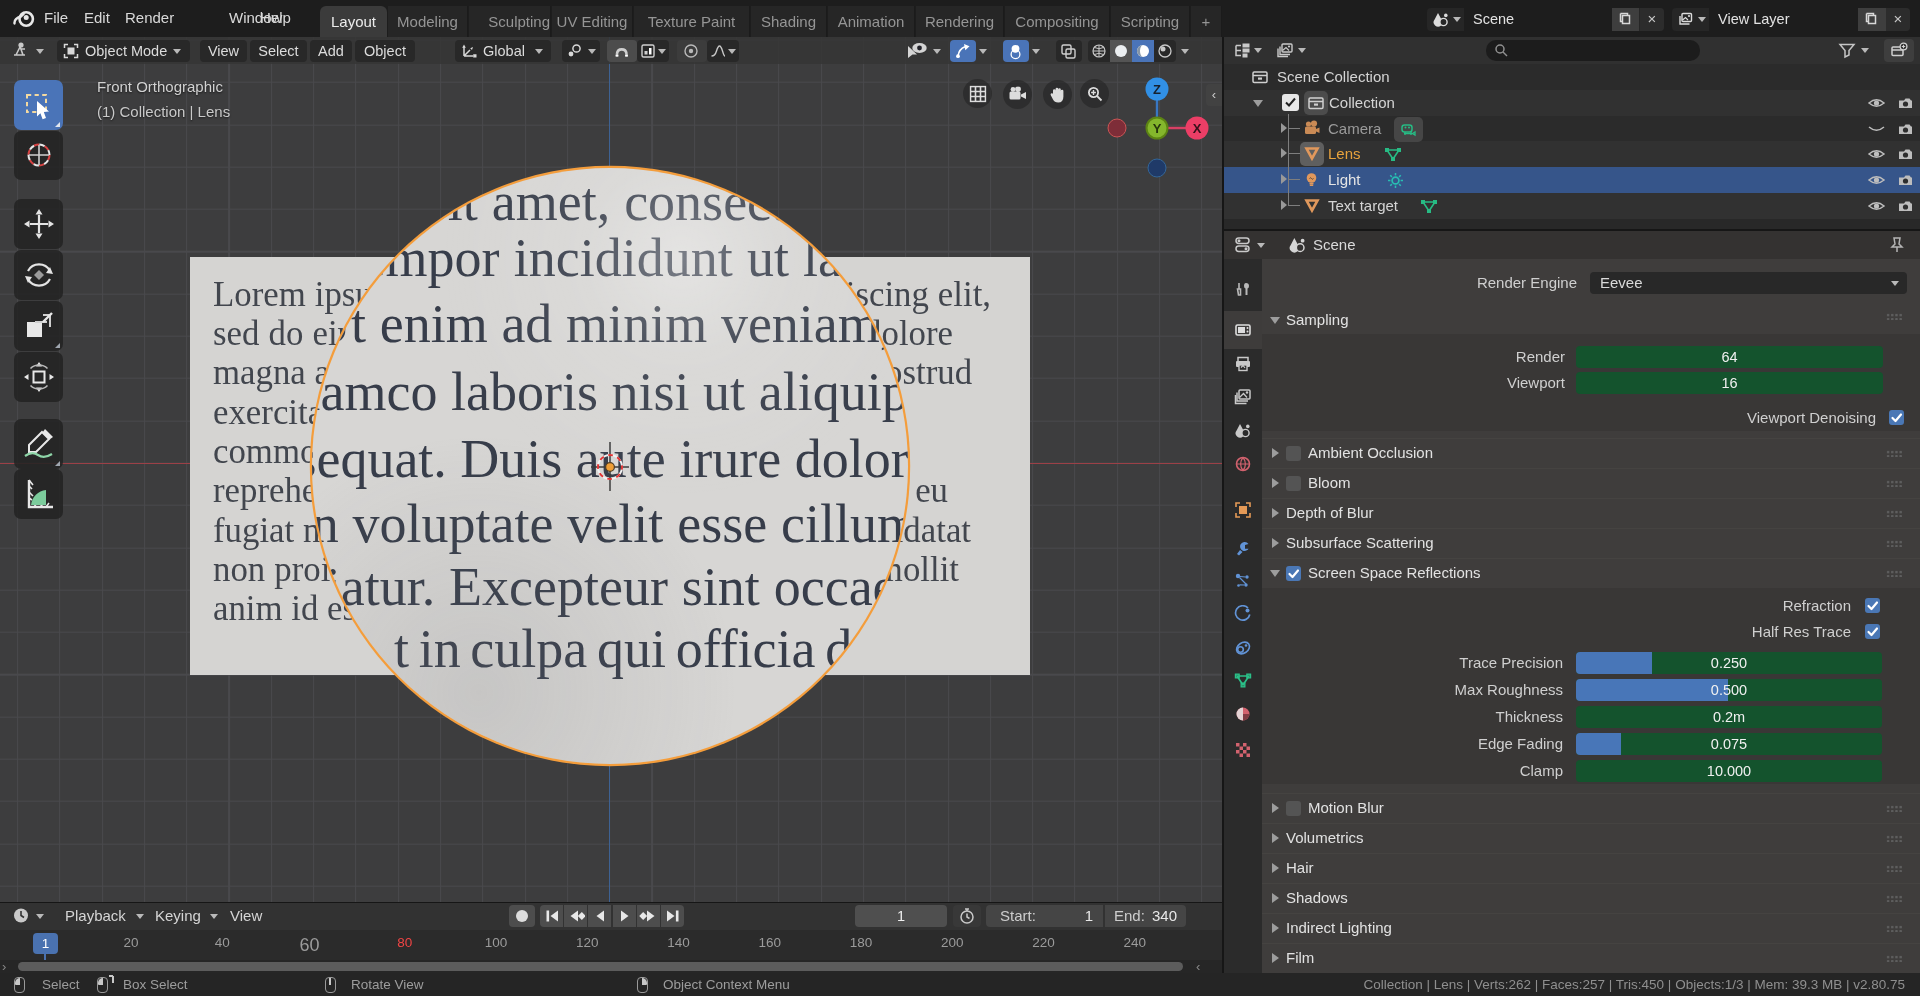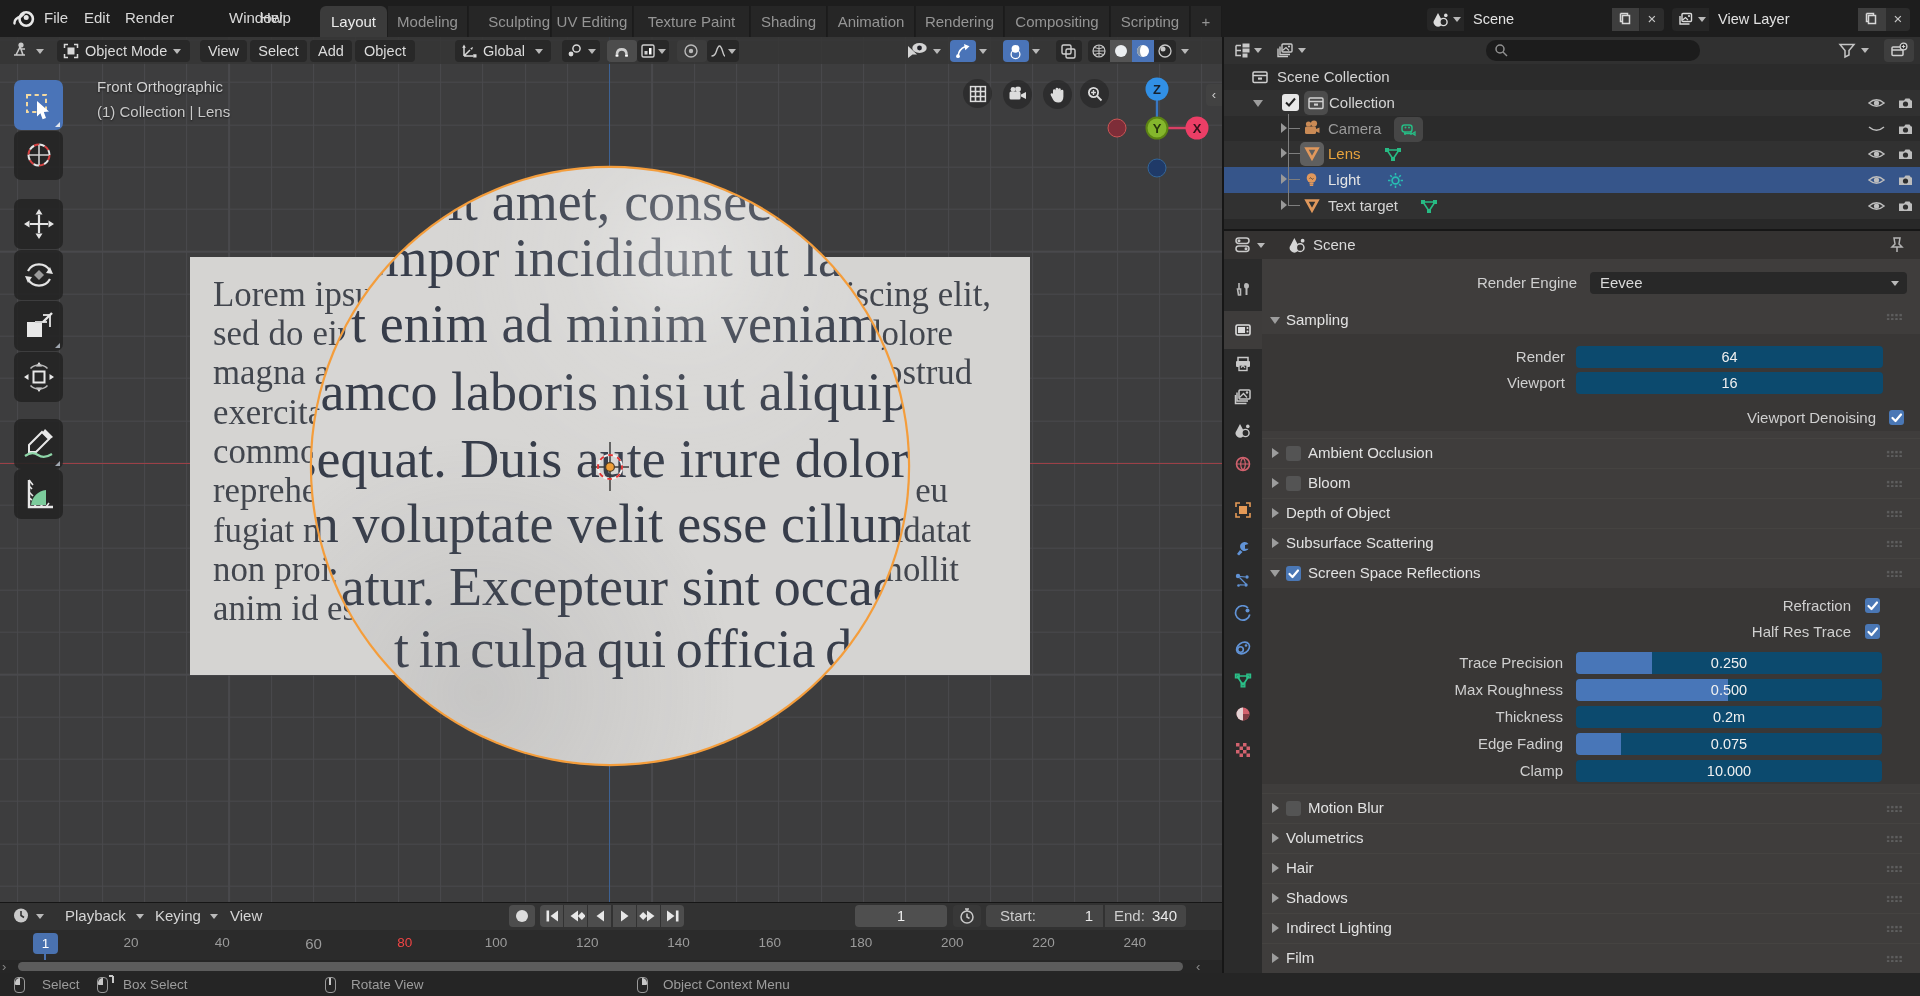--- a/index.html
+++ b/index.html
@@ -77,21 +77,21 @@
   .ico { position:absolute; }
   .chev { display:inline-block; width:0; height:0; border-left:4.5px solid transparent; border-right:4.5px solid transparent; border-top:5px solid #b9b9b9; vertical-align:middle; }
   .tri-r { width:0; height:0; border-top:5.5px solid transparent; border-bottom:5.5px solid transparent; border-left:7px solid #9d9d9d; }
   .tri-d { width:0; height:0; border-left:5.5px solid transparent; border-right:5.5px solid transparent; border-top:7px solid #9d9d9d; }
   .cbx { position:absolute; width:15px; height:15px; border-radius:3px; background:#4a77b5; }
   .cbx svg { position:absolute; left:1px; top:1px; }
   .cbx.off { background:#545454; }
   .grip { position:absolute; width:17px; height:7px;
     background-image:radial-gradient(circle, #5e5e5e 1.15px, transparent 1.3px);
     background-size:4.2px 4.2px; background-position:0 0; }
-  .slider { position:absolute; height:22px; background:#0c4a6e; border-radius:4px; overflow:hidden; }
+  .slider { position:absolute; height:22px; background:#14532d; border-radius:4px; overflow:hidden; }
   .slider .fill { position:absolute; left:0; top:0; bottom:0; background:#4876b8; }
   .slider .val { position:absolute; width:100%; text-align:center; line-height:22px; font-size:14.5px; color:#f0f0f0; }
   .plabel { position:absolute; text-align:right; font-size:15px; color:#cfcfcf; line-height:22px; }
   .ptext { position:absolute; font-size:15px; color:#dadada; line-height:22px; }
   .orow { position:absolute; left:0; width:696px; height:25.8px; }
   .olabel { position:absolute; top:3px; font-size:15px; color:#d4d4d4; line-height:20px; }
   .mouseico { position:absolute; width:11px; height:16px; border:1.5px solid #9a9a9a; border-radius:4px; }
   .mouseico .half { position:absolute; left:-0.2px; top:-0.2px; width:5px; height:7px; background:#c8c8c8; border-radius:5px 0 0 1px; }
   .mouseico .halfr { position:absolute; right:-0.2px; top:-0.2px; width:5px; height:7px; background:#c8c8c8; border-radius:0 5px 1px 0; }
   .mouseico .mid { position:absolute; left:2.9px; top:-0.2px; width:2.4px; height:7px; background:#c8c8c8; }
@@ -676,21 +676,21 @@
       <div class="cbx off" style="left:62px;top:214.5px;"></div>
       <div class="ptext" style="left:84px;top:211px;color:#e2e2e2;">Ambient Occlusion</div>
       <div class="grip" style="left:662px;top:219px;"></div>
       <div class="abs" style="left:38px;top:237px;width:658px;height:30px;border-top:1px solid #454341;"></div>
       <div class="ico tri-r" style="left:48px;top:246.5px;"></div>
       <div class="cbx off" style="left:62px;top:244.5px;"></div>
       <div class="ptext" style="left:84px;top:241px;color:#e2e2e2;">Bloom</div>
       <div class="grip" style="left:662px;top:249px;"></div>
       <div class="abs" style="left:38px;top:267px;width:658px;height:30px;border-top:1px solid #454341;"></div>
       <div class="ico tri-r" style="left:48px;top:276.5px;"></div>
-      <div class="ptext" style="left:62px;top:271px;color:#e2e2e2;">Depth of Object</div>
+      <div class="ptext" style="left:62px;top:271px;color:#e2e2e2;">Depth of Blur</div>
       <div class="grip" style="left:662px;top:279px;"></div>
       <div class="abs" style="left:38px;top:297px;width:658px;height:30px;border-top:1px solid #454341;"></div>
       <div class="ico tri-r" style="left:48px;top:306.5px;"></div>
       <div class="ptext" style="left:62px;top:301px;color:#e2e2e2;">Subsurface Scattering</div>
       <div class="grip" style="left:662px;top:309px;"></div>
       <div class="abs" style="left:38px;top:327px;width:658px;height:30px;border-top:1px solid #454341;"></div>
       <div class="ico tri-d" style="left:46px;top:339px;"></div>
       <div class="cbx " style="left:62px;top:334.5px;">
         <svg width="13" height="13" viewBox="0 0 13 13">
           <use href="#check"></use>
@@ -822,21 +822,21 @@
      <div class="ptext" style="left:14px;color:#cdcdcd;">Start:</div>
         <div class="ptext" style="right:10px;position:absolute;color:#e8e8e8;">1</div>
       </div>
       <div class="abs" style="left:1105px;top:3px;width:81px;height:22px;background:#454545;border-radius:0 4px 4px 0;">
      <div class="ptext" style="left:9px;color:#cdcdcd;">End:</div>
         <div class="ptext" style="right:9px;position:absolute;color:#e8e8e8;">340</div>
       </div>
       <div class="abs" style="left:0;top:28px;width:1222px;height:30px;background:#2b2b2b;"></div>
       <div class="txt" style="left:117.0px;top:33px;width:28px;text-align:center;font-size:13.5px;color:#9b9b9b;">20</div>
       <div class="txt" style="left:208.2px;top:33px;width:28px;text-align:center;font-size:13.5px;color:#9b9b9b;">40</div>
-      <div class="txt" style="left:299.5px;top:33px;width:28px;text-align:center;font-size:15px;color:#9b9b9b;">60</div>
+      <div class="txt" style="left:299.5px;top:33px;width:28px;font-size:18px;color:#9b9b9b;">60</div>
       <div class="txt" style="left:390.7px;top:33px;width:28px;text-align:center;font-size:13.5px;color:#ef4444;">80</div>
       <div class="txt" style="left:482.0px;top:33px;width:28px;text-align:center;font-size:13.5px;color:#9b9b9b;">100</div>
       <div class="txt" style="left:573.2px;top:33px;width:28px;text-align:center;font-size:13.5px;color:#9b9b9b;">120</div>
       <div class="txt" style="left:664.5px;top:33px;width:28px;text-align:center;font-size:13.5px;color:#9b9b9b;">140</div>
       <div class="txt" style="left:755.7px;top:33px;width:28px;text-align:center;font-size:13.5px;color:#9b9b9b;">160</div>
       <div class="txt" style="left:847.0px;top:33px;width:28px;text-align:center;font-size:13.5px;color:#9b9b9b;">180</div>
       <div class="txt" style="left:938.2px;top:33px;width:28px;text-align:center;font-size:13.5px;color:#9b9b9b;">200</div>
       <div class="txt" style="left:1029.5px;top:33px;width:28px;text-align:center;font-size:13.5px;color:#9b9b9b;">220</div>
       <div class="txt" style="left:1120.7px;top:33px;width:28px;text-align:center;font-size:13.5px;color:#9b9b9b;">240</div>
       <div class="abs" style="left:44px;top:51px;width:2px;height:20px;background:#4a72b0;"></div>
@@ -858,20 +858,21 @@
       <div class="abs" style="left:109px;top:2px;width:4px;height:1.6px;background:#c8c8c8;"></div>
       <div class="txt" style="left:123px;">Box Select</div>
       <div class="mouseico" style="left:325px;top:4px;">
         <div class="mid"></div>
       </div>
       <div class="txt" style="left:351px;">Rotate View</div>
       <div class="mouseico" style="left:637px;top:4px;">
         <div class="halfr"></div>
       </div>
       <div class="txt" style="left:663px;">Object Context Menu</div>
+      <div class="txt" style="right:15px;position:absolute;color:#8f8f8f;">Collection | Lens | Verts:262 | Faces:257 | Tris:450 | Objects:1/3 | Mem: 39.3 MB | v2.80.75</div>
     </div>
 
   <div class="vsep"></div>
   <div class="hsep1"></div>
   <div class="hsep2"></div>
 </div>
 
 <svg width="0" height="0" style="position:absolute">
   <defs>
     <g id="eye-open">

